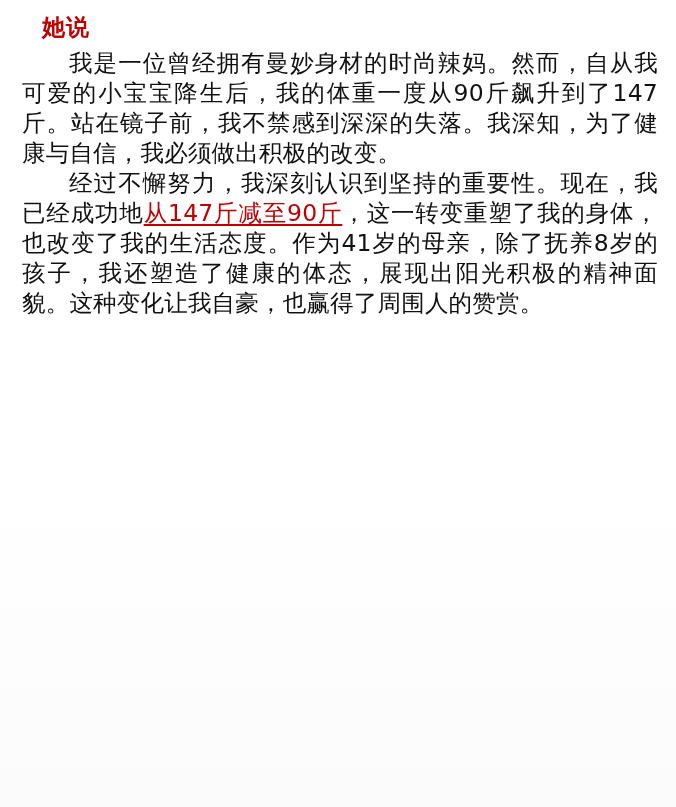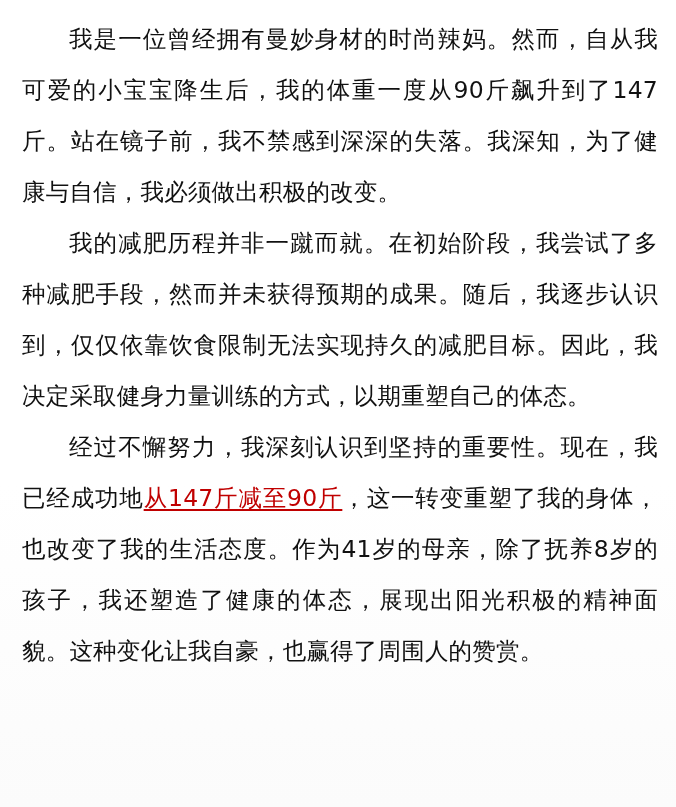--- a/index.html
+++ b/index.html
@@ -26,21 +26,21 @@
   .title {
     color: #c00000;
     font-size: 23px;
     font-weight: bold;
     letter-spacing: 1px;
     line-height: 1.2;
     margin: 0 0 6px 20px;
   }
   .body-text {
     font-size: 23.5px;
-    line-height: 51px;
+    line-height: 30px;
     color: #111111;
     text-align: justify;
     letter-spacing: 0.2px;
   }
   .para {
     margin: 0;
     text-indent: 2em;
   }
   .hl {
     color: #c00000;
@@ -49,30 +49,28 @@
     text-decoration: underline;
     text-decoration-color: #c00000;
     text-underline-offset: 3px;
   }
 </style>
 </head>
 <body>
 
 <div class="page">
 
+  <h1 class="title">她说</h1>
 
   <div class="body-text">
 
     <p class="para">
       <span>我是一位曾经拥有曼妙身材的时尚辣妈。然而，自从我可爱的小宝宝降生后，我的体重一度从90斤飙升到了147斤。站在镜子前，我不禁感到深深的失落。我深知，为了健康与自信，我必须做出积极的改变。</span>
     </p>
 
-    <p class="para">
-      <span>我的减肥历程并非一蹴而就。在初始阶段，我尝试了多种减肥手段，然而并未获得预期的成果。随后，我逐步认识到，仅仅依靠饮食限制无法实现持久的减肥目标。因此，我决定采取健身力量训练的方式，以期重塑自己的体态。</span>
-    </p>
 
 
     <p class="para">
       <span>经过不懈努力，我深刻认识到坚持的重要性。现在，我已经成功地</span><span class="hl hl-underline">从147斤减至90斤</span><span>，这一转变重塑了我的身体，也改变了我的生活态度。作为41岁的母亲，除了抚养8岁的孩子，我还塑造了健康的体态，展现出阳光积极的精神面貌。这种变化让我自豪，也赢得了周围人的赞赏。</span>
     </p>
 
   </div>
 </div>
 
 </body></html>

